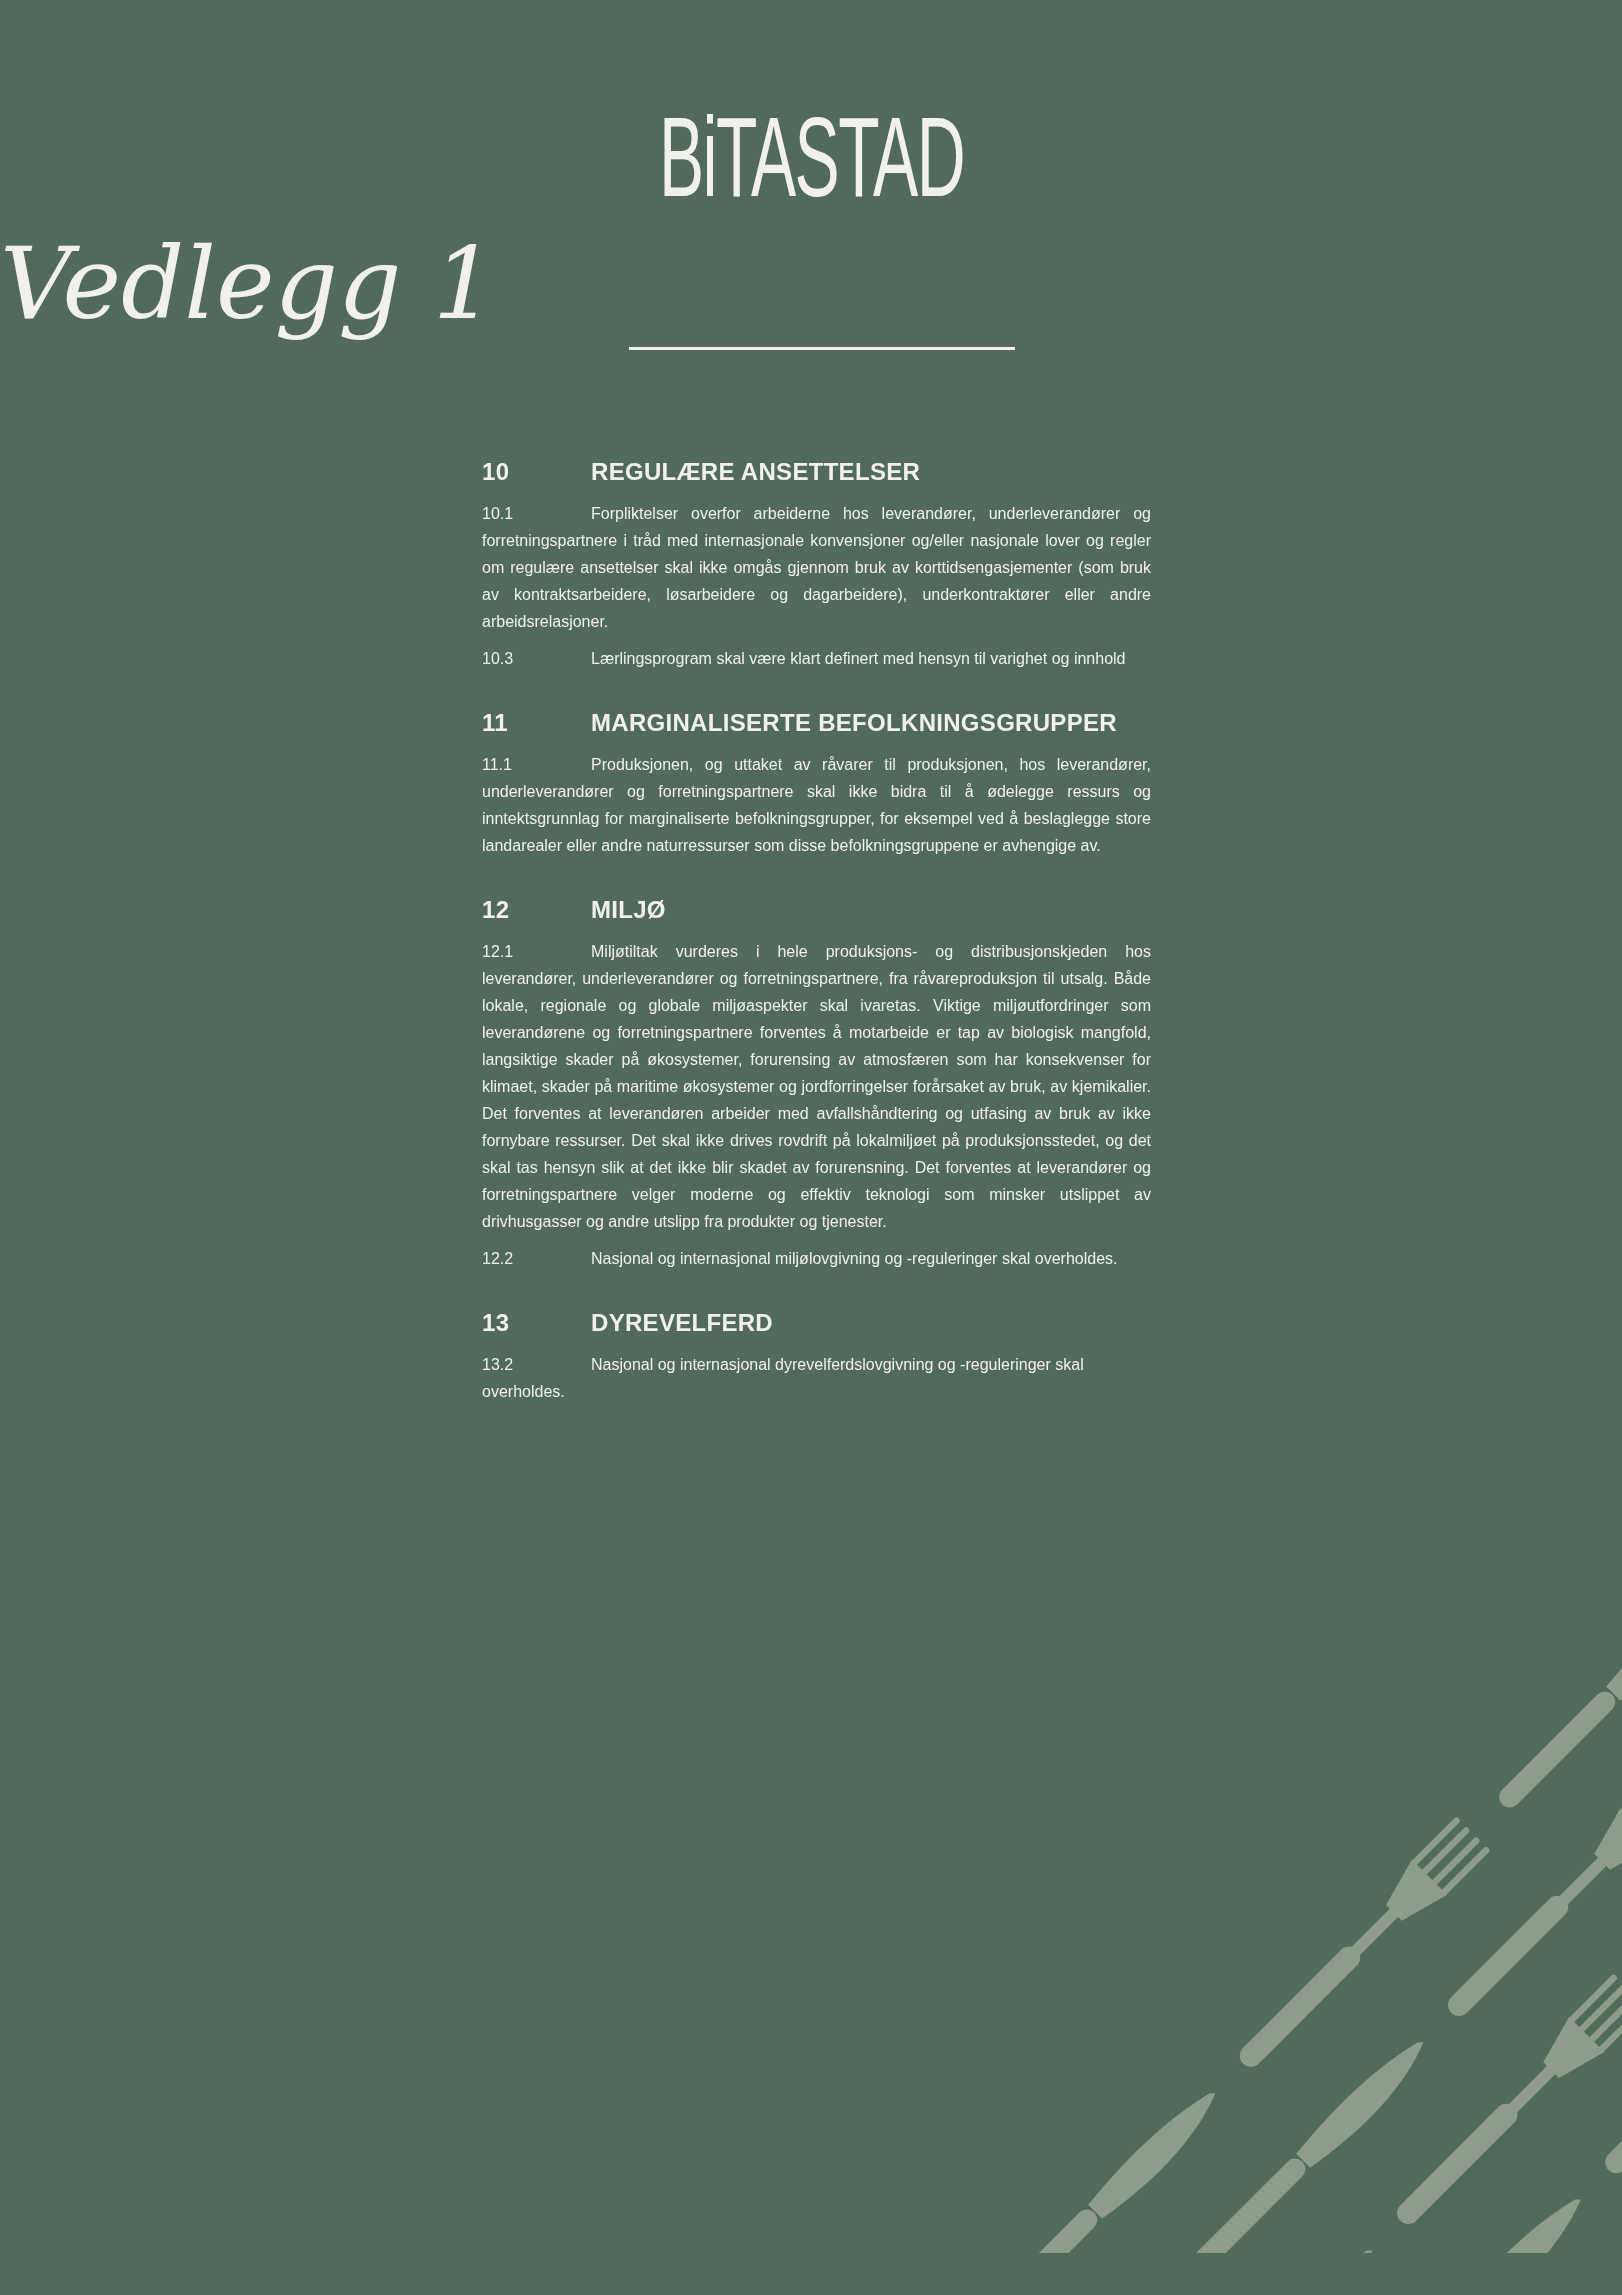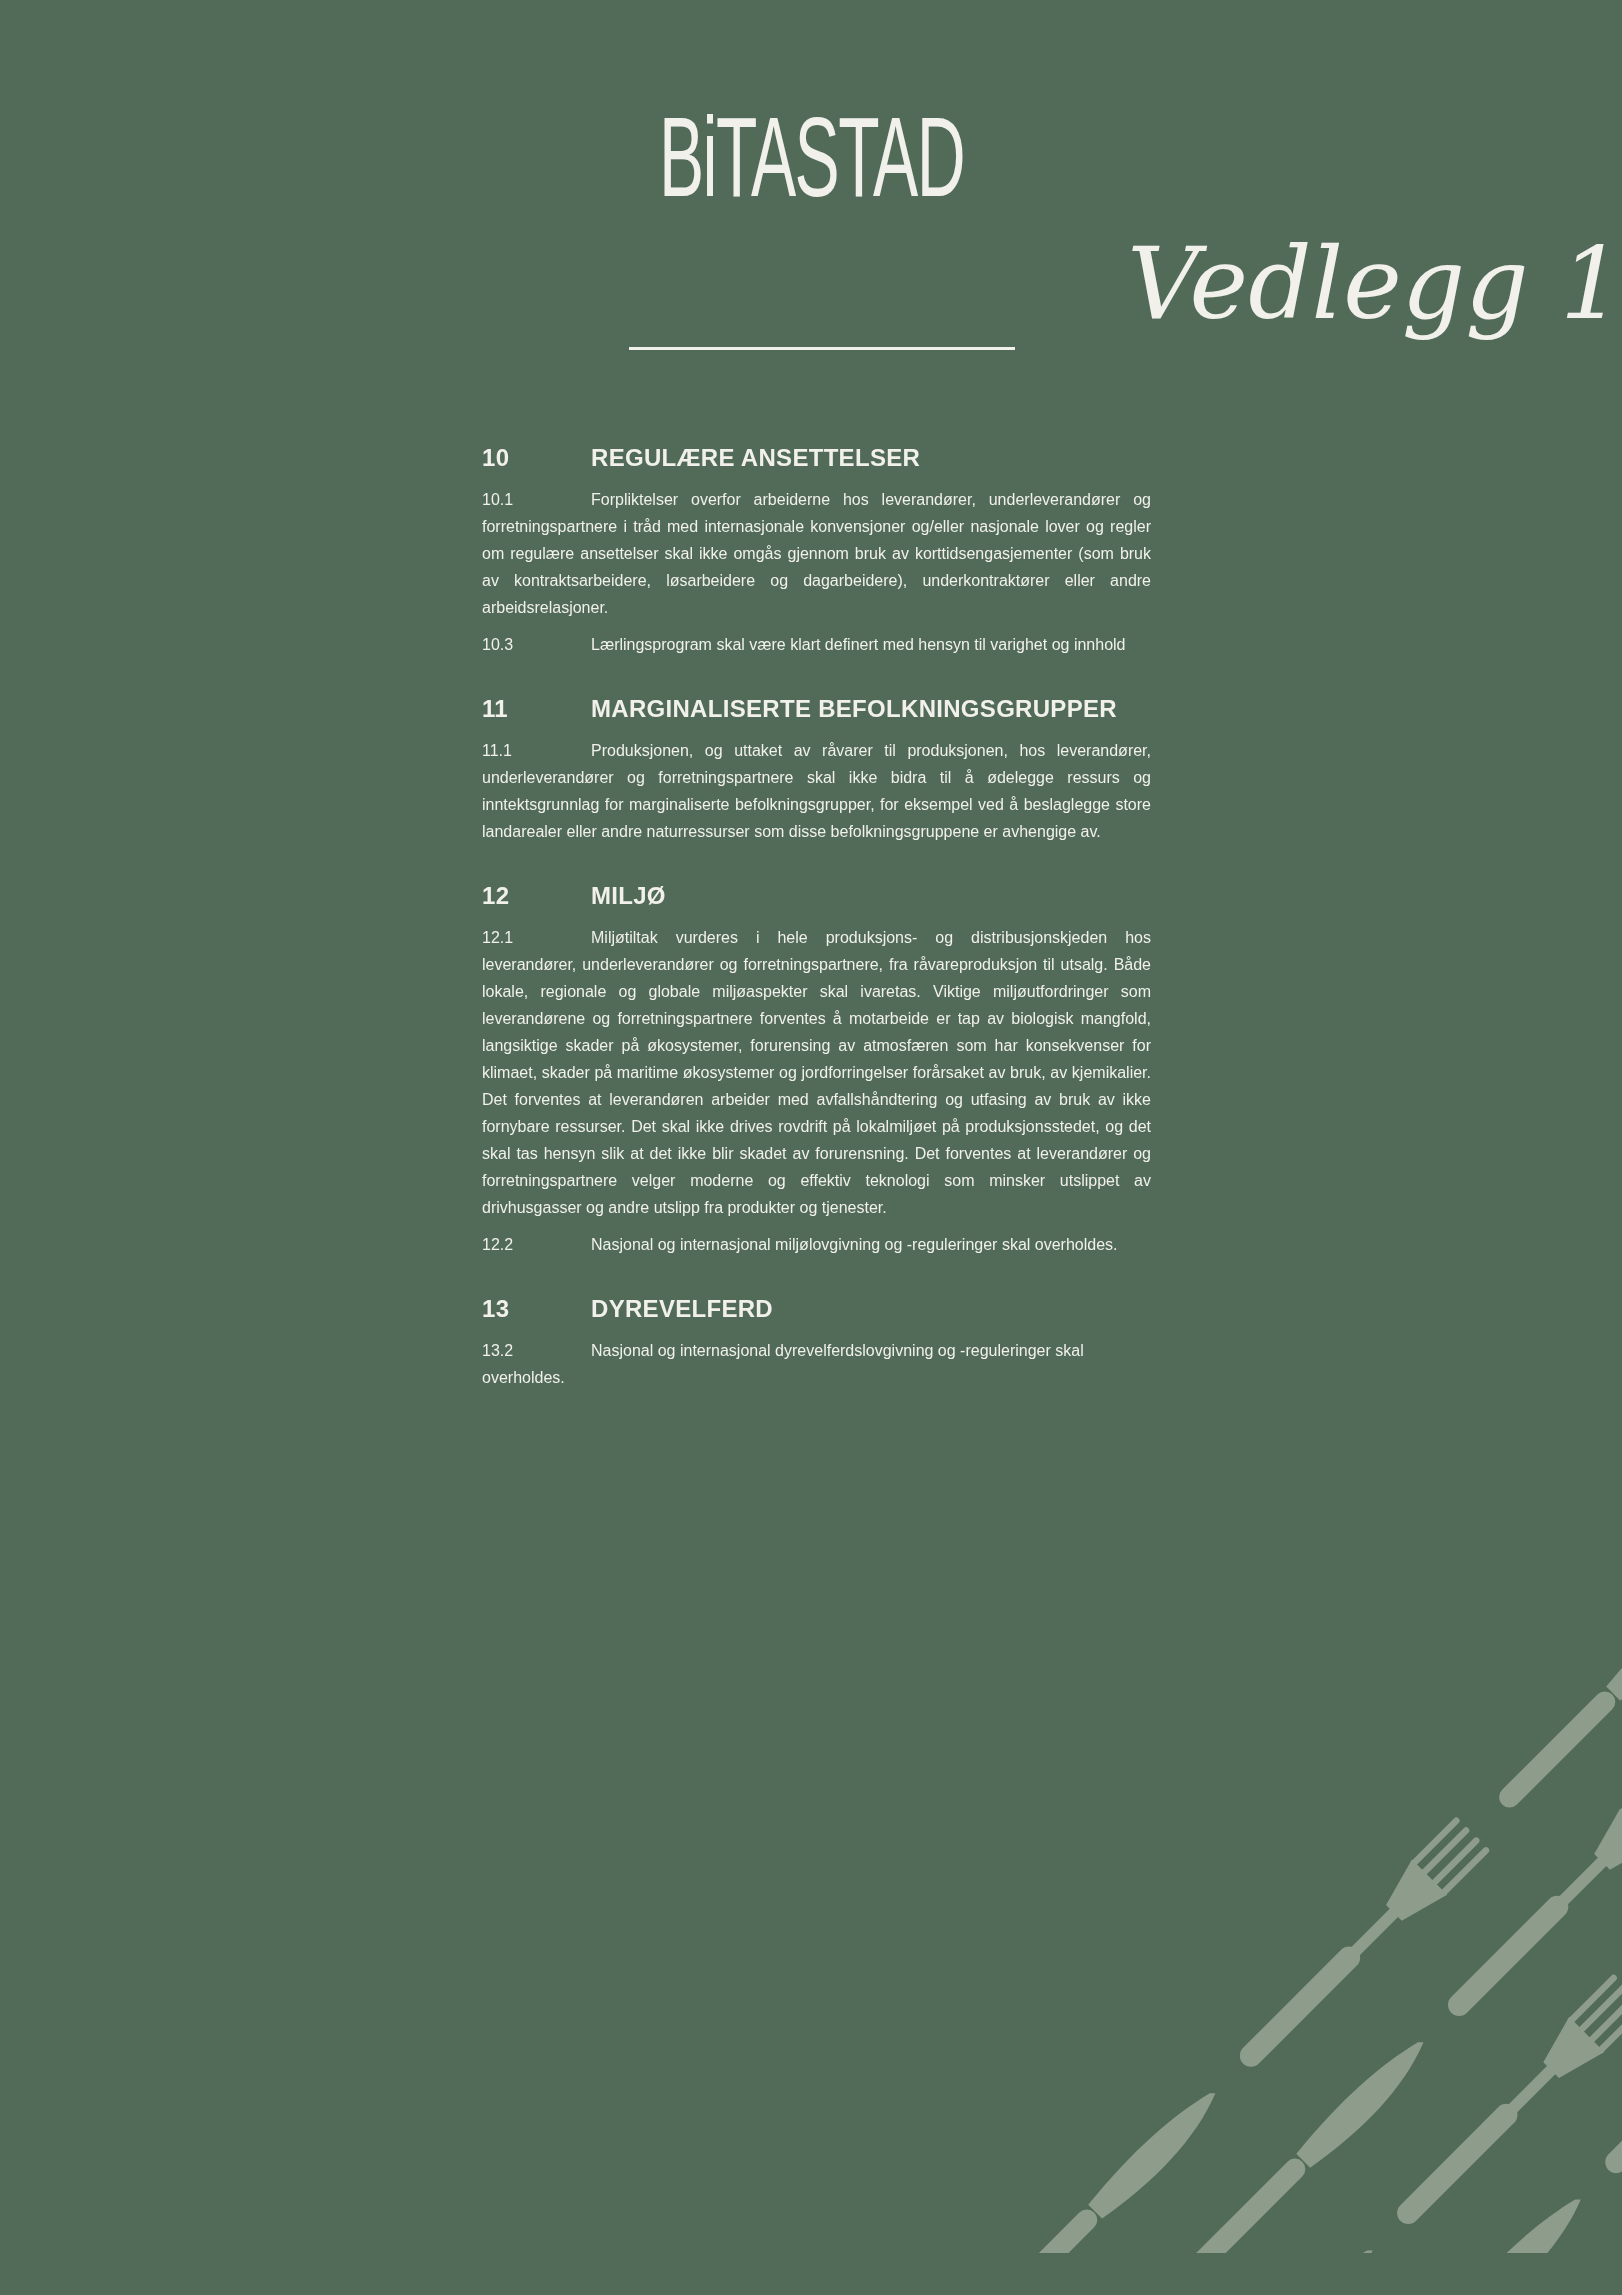--- a/index.html
+++ b/index.html
@@ -31,39 +31,39 @@
     font-weight:400;
     letter-spacing:-2.6px;
     color:var(--ink);
     transform:scaleX(0.60);
     transform-origin:center top;
     white-space:nowrap;
   }
   .subtitle{
     position:absolute;
     top:226px;left:0;right:0;
-    text-align:right;
+    text-align:left;
     font-family:"DejaVu Serif","Liberation Serif",serif;
     font-style:italic;
     font-weight:400;
     font-size:99px;
     color:var(--ink);
     white-space:nowrap;
   }
   .subtitle-rule{
     position:absolute;
     top:347px;left:50%;
     width:386px;height:3.3px;
     margin-left:-183px;
     background:var(--ink);
   }
   
   .content{
     position:absolute;
-    left:482px;top:444px;
+    left:482px;top:458px;
     width:669px;
   }
   .content h2{
     font-size:24px;
     font-weight:700;
     letter-spacing:0.3px;
     color:var(--ink);
     margin:37px 0 14.4px 0;
   }
   .content section:first-child h2{margin-top:0;}

